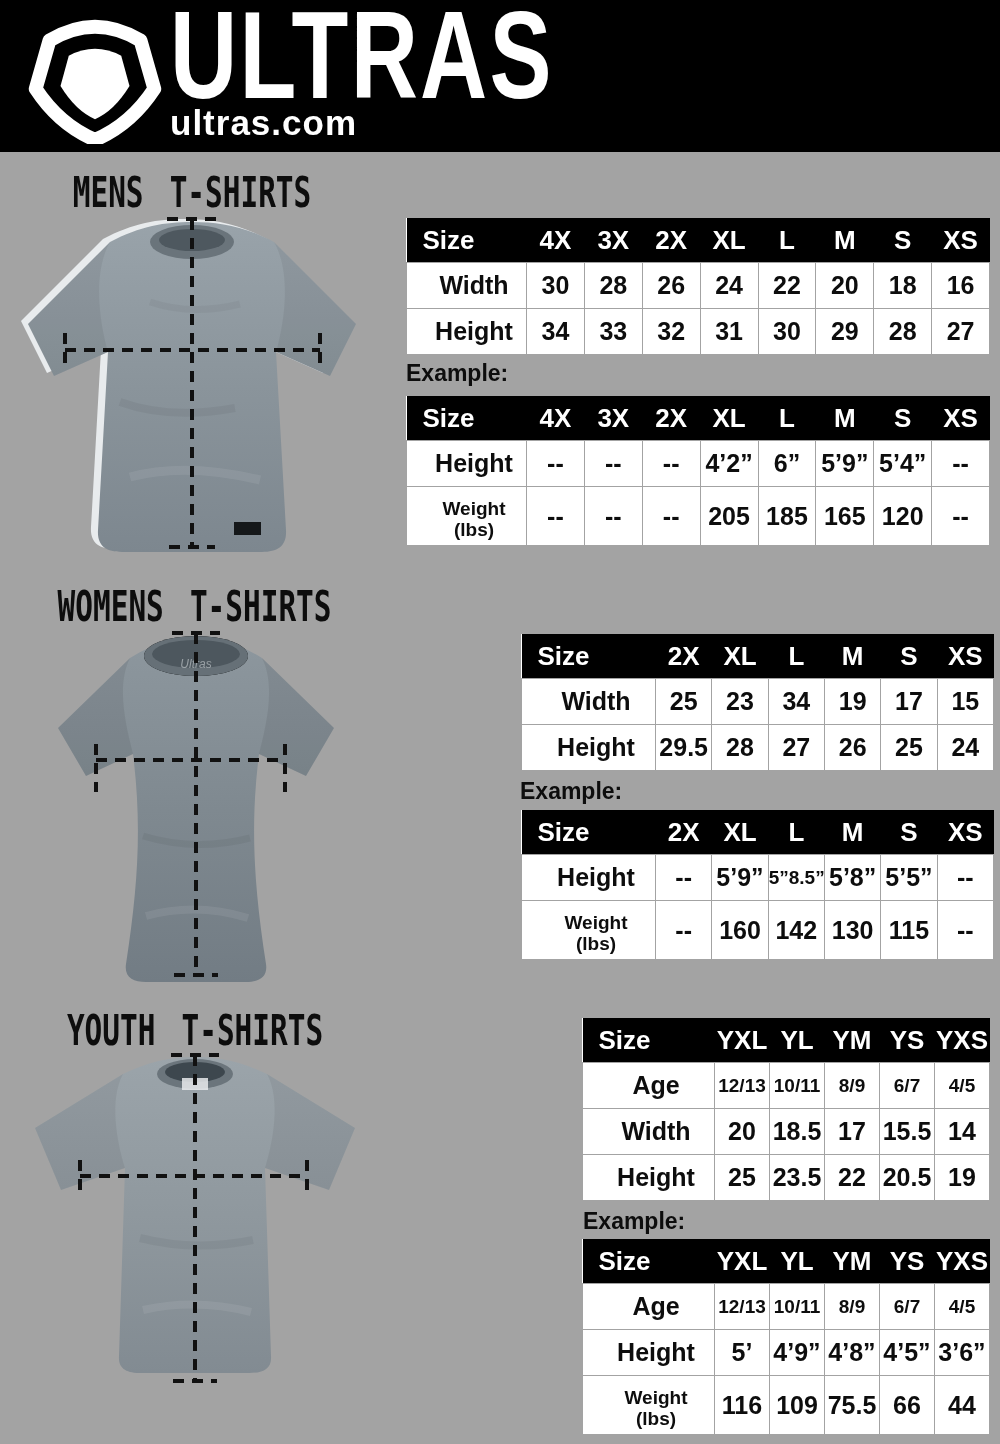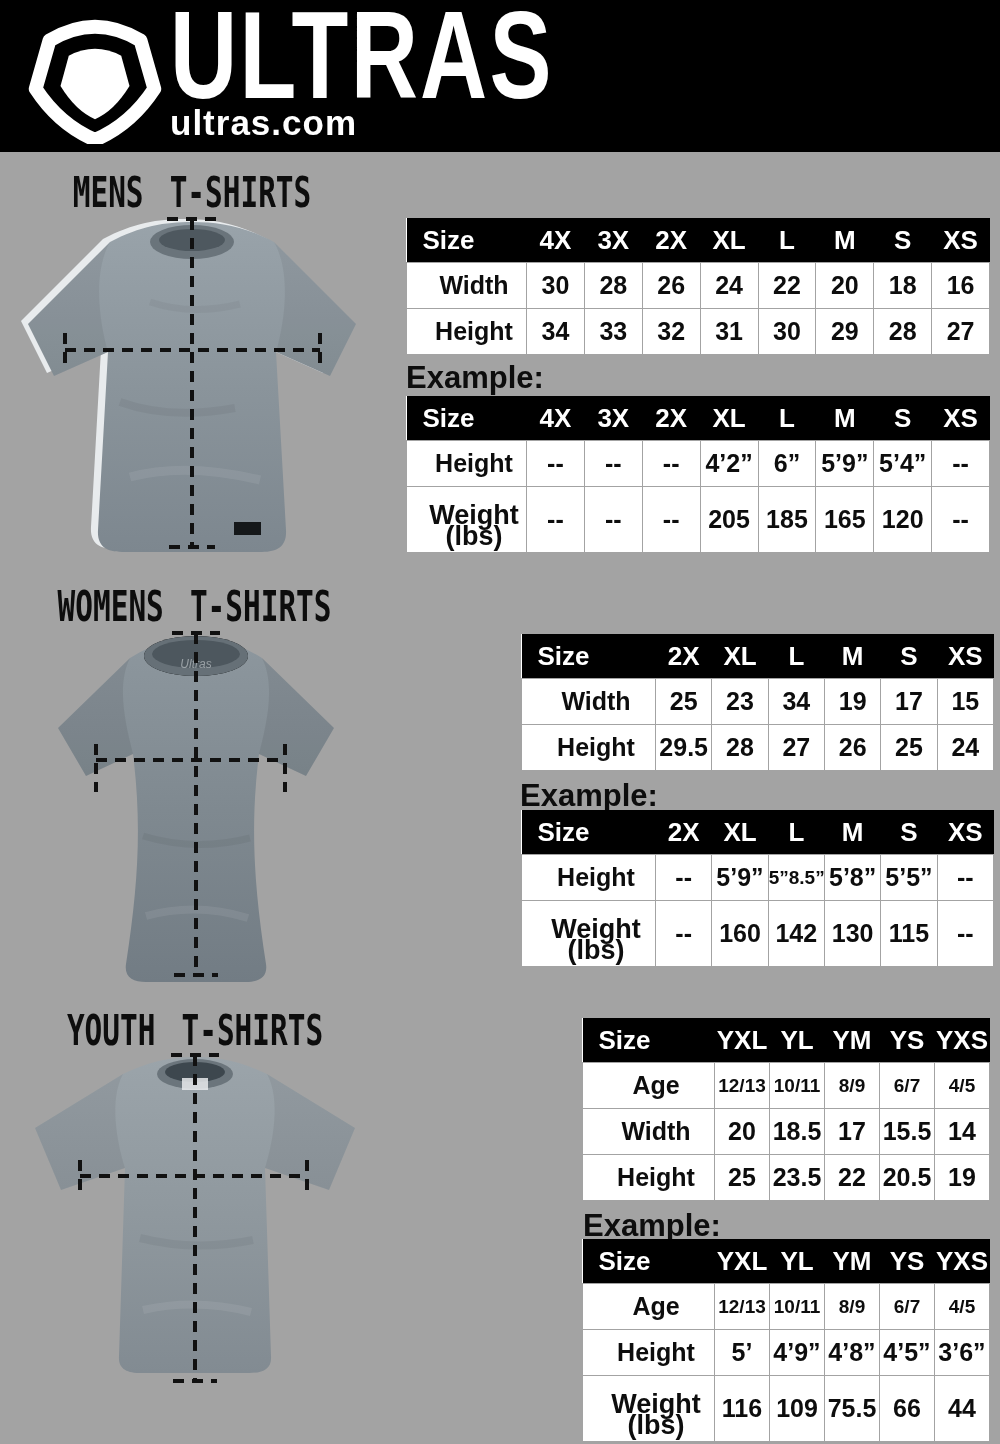--- a/index.html
+++ b/index.html
@@ -15,21 +15,21 @@
 
   
   .title{position:absolute;font-family:"DejaVu Sans Mono",monospace;font-weight:bold;font-size:42px;
          line-height:1;color:#0d0d0d;transform:scaleX(.7);transform-origin:center top;
          text-align:center;white-space:nowrap;word-spacing:12px;}
   .t-mens{left:0;width:384px;top:172px;}
   .t-womens{left:0;width:384px;top:586px;}
   .t-youth{left:3px;width:384px;top:1010px;}
 
   
-  .example{position:absolute;font-size:31px;font-weight:bold;color:#0d0d0d;}
+  .example{position:absolute;font-size:23px;font-weight:bold;color:#0d0d0d;}
   .ex-mens{left:406px;top:360px;}
   .ex-womens{left:520px;top:778px;}
   .ex-youth{left:583px;top:1208px;}
 
   
   .shirt{position:absolute;}
   .sh-mens{left:10px;top:212px;width:390px;height:355px;}
   .sh-womens{left:38px;top:626px;width:320px;height:360px;}
   .sh-youth{left:25px;top:1048px;width:350px;height:345px;}
 
@@ -46,21 +46,21 @@
           text-align:center;padding:0;border:0;}
   .tbl th.label-col{text-align:left;padding-left:16px;}
   .mens-size th.label-col,.mens-ex th.label-col{width:104px;}
   .womens-size th.label-col,.womens-ex th.label-col{width:118px;}
   .youth-size th.label-col,.youth-ex th.label-col{width:116px;}
 
   .tbl td{border:1px solid #a3a3a3;font-weight:bold;font-size:25px;color:#0d0d0d;
           text-align:center;height:45px;padding:0;}
   .tbl td.row-label{text-align:center;padding-left:15px;white-space:pre-line;line-height:1.05;}
   .tbl td.small{font-size:19px;}
-  .tbl td.multiline{font-size:27px;line-height:21px;padding-top:16px;padding-bottom:4px;}
+  .tbl td.multiline{font-size:19px;line-height:21px;padding-top:9px;padding-bottom:4px;}
 </style>
 </head>
 <body>
 
 <div class="page">
 
   <div class="hdr">
     <svg class="logo" viewBox="0 0 100 100">
       <path d="M17,25 Q50,5 83,25 L93,60 Q76,86 50,97 Q24,86 7,60 Z" fill="none" stroke="#fff" stroke-width="10" stroke-linejoin="round"></path>
       <path d="M31,36 Q50,26 69,36 L75,58 Q64,76 50,82 Q36,76 25,58 Z" fill="#fff"></path>

